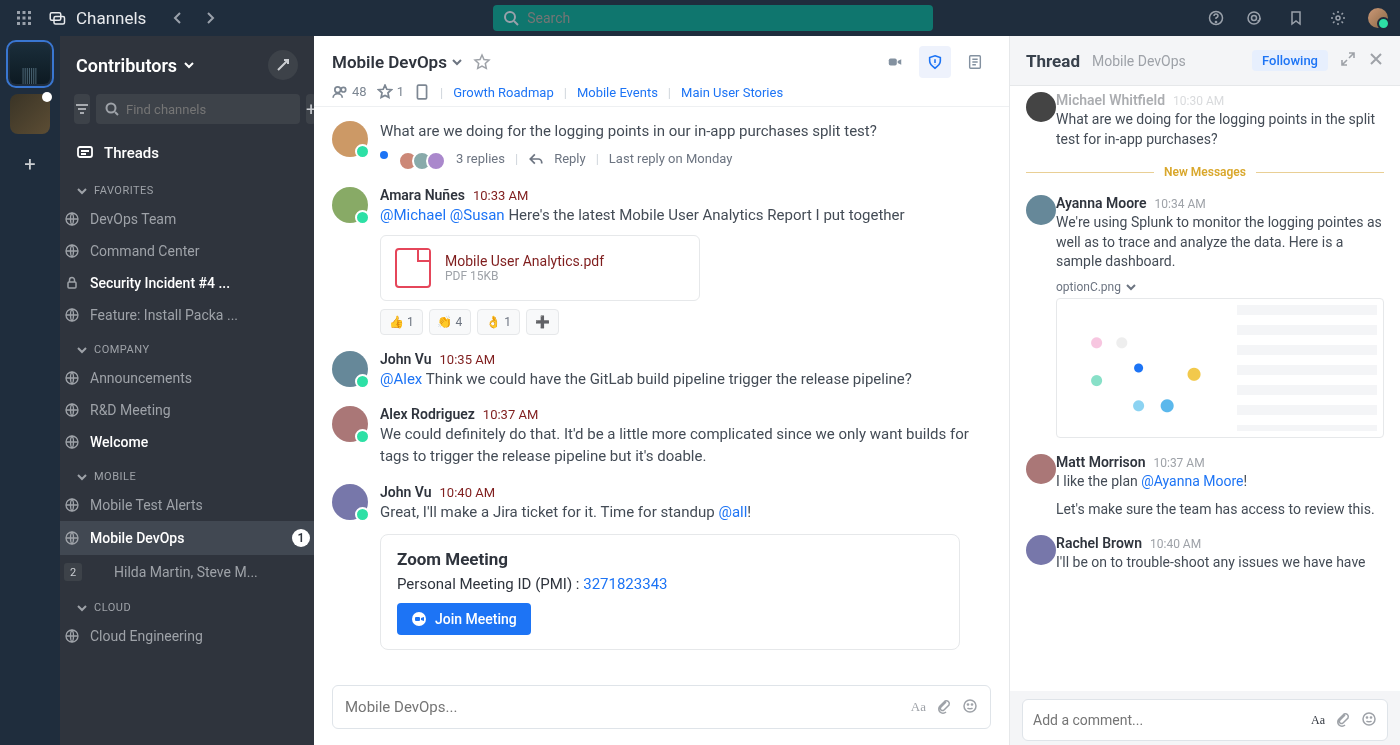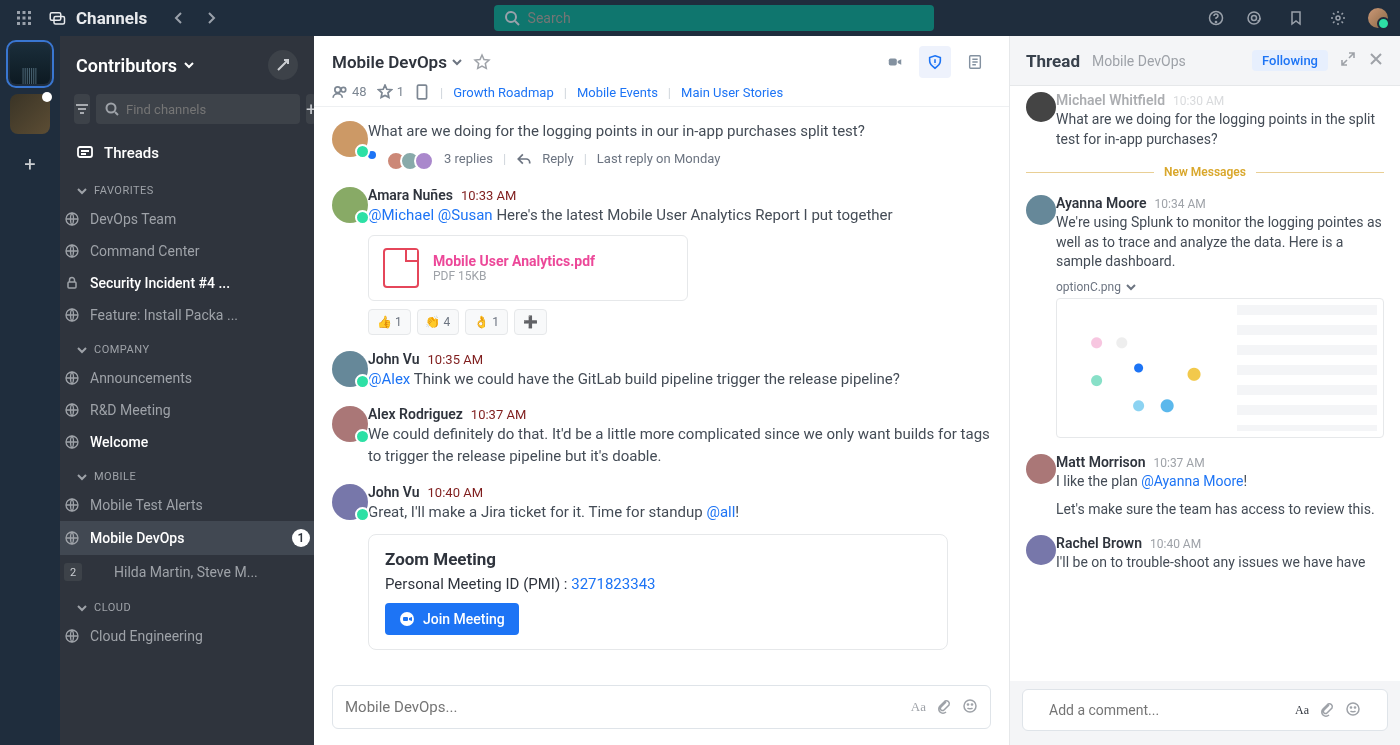--- a/index.html
+++ b/index.html
@@ -1,19 +1,19 @@
 <!DOCTYPE html>
 <html><head>
 <meta charset="utf-8">
 <style>
 *{box-sizing:border-box;margin:0;padding:0;font-family:-apple-system,BlinkMacSystemFont,"Segoe UI",Roboto,Helvetica,Arial,sans-serif}
 html,body{height:100%;width:100%;overflow:hidden}
 body{display:flex;flex-direction:column;background:#fff;color:#2f343d;font-size:14px}
 .topbar{height:36px;background:#1f2d3d;color:#cbced2;display:flex;align-items:center;padding:0 10px;gap:10px;flex:0 0 36px}
-.topbar .brand{display:flex;align-items:center;gap:10px;font-size:17px;color:#e8eaed;font-weight:700}
+.topbar .brand{display:flex;align-items:center;gap:10px;font-size:17px;color:#e8eaed;font-weight:400}
 .topbar .icon-btn{width:28px;height:28px;display:flex;align-items:center;justify-content:center;color:#9aa1ab;cursor:pointer;border-radius:3px}
 .topbar .nav-arrows{display:flex;gap:4px;margin-left:8px}
 .topbar .spacer{flex:1}
 .search{width:440px;height:26px;background:#0f766e;border-radius:4px;display:flex;align-items:center;padding:0 10px;color:#9aa1ab;gap:8px}
 .search input{background:transparent;border:none;outline:none;color:#cbced2;flex:1;font-size:14px}
 .topbar .right{display:flex;align-items:center;gap:14px}
 .avatar-circ{width:24px;height:24px;border-radius:50%;background:linear-gradient(135deg,#c97,#864);border:2px solid #1f2d3d;position:relative}
 .avatar-circ::after{content:"";position:absolute;right:-2px;bottom:-2px;width:9px;height:9px;background:#2de0a5;border:2px solid #1f2d3d;border-radius:50%}
 .main{flex:1;display:flex;min-height:0}
 .rail{width:60px;background:#1f2d3d;display:flex;flex-direction:column;align-items:center;padding-top:8px;gap:10px;flex:0 0 60px}
@@ -48,39 +48,39 @@
 .chat-hdr h2{font-size:17px;font-weight:600;color:#2f343d;display:flex;align-items:center;gap:4px}
 .chat-hdr .row1 .hdr-actions{margin-left:auto;display:flex;gap:8px}
 .hdr-ibtn{width:32px;height:32px;border-radius:4px;display:flex;align-items:center;justify-content:center;color:#8391a0;cursor:pointer}
 .hdr-ibtn.shield{background:#eef2fc;color:#1d74f5}
 .chat-hdr .row2{display:flex;align-items:center;gap:10px;margin-top:6px;color:#7d8793;font-size:13px}
 .row2 .meta{display:flex;align-items:flex-start;gap:4px}
 .row2 .sep{color:#cfd5db}
 .row2 a{color:#1d74f5;text-decoration:none}
 .messages{flex:1;overflow-y:auto;padding:6px 18px 10px 18px}
 .messages::-webkit-scrollbar{width:8px}
-.msg{display:flex;padding:8px 0}
+.msg{display:flex;gap:12px;padding:8px 0}
 .msg .mavatar{width:36px;height:36px;border-radius:50%;flex:0 0 36px;position:relative;background:#888}
 .msg .mavatar::after{content:"";position:absolute;right:-2px;bottom:-2px;width:11px;height:11px;border:2px solid #fff;border-radius:50%;background:#2de0a5}
 .msg .mbody{flex:1;min-width:0}
 .msg .mhdr{display:flex;align-items:baseline;gap:8px;margin-bottom:2px}
 .msg .mname{font-weight:600;color:#2f343d}
 .msg .mtime{font-size:13px;color:#7f1d1d}
 .msg .mtext{color:#444c56;font-size:15px;line-height:1.45}
 .mention{color:#1d74f5}
 .threadline{display:flex;gap:10px;margin-top:8px;font-size:13px;color:#6c7481}
 .threadline .dot{width:8px;height:8px;background:#1d74f5;border-radius:50%}
 .threadline .stack{display:flex}
 .threadline .stack .a{width:20px;height:20px;border-radius:50%;border:2px solid #fff;margin-left:-6px}
 .threadline .stack .a:first-child{margin-left:0}
 .threadsep{color:#cfd5db}
 .attach{margin-top:8px;border:1px solid #e6e8ea;border-radius:6px;padding:12px 14px;display:flex;align-items:center;gap:14px;width:320px}
 .attach .picon{width:36px;height:40px;border:2px solid #e5465a;border-radius:4px;position:relative}
 .attach .picon::before{content:"";position:absolute;top:0;right:0;width:10px;height:10px;background:#fff;border-left:2px solid #e5465a;border-bottom:2px solid #e5465a}
-.attach .ptitle{font-weight:700;color:#ec4899}
+.attach .ptitle{font-weight:400;color:#7f1d1d}
 .attach .psub{font-size:12px;color:#9ea2a8}
 .reactions{display:flex;gap:6px;margin-top:8px}
 .react{height:26px;padding:0 8px;border:1px solid #e6e8ea;border-radius:4px;background:#f8f9fa;display:flex;align-items:center;gap:4px;font-size:12px;color:#6c7481;cursor:pointer}
 .zoomcard{margin-top:10px;border:1px solid #e6e8ea;border-radius:8px;padding:14px 16px;width:580px}
 .zoomcard h3{font-size:17px;font-weight:700;margin-bottom:6px}
 .zoomcard .pmi{font-size:15px}
 .zoomcard .pmi .num{color:#1d74f5}
 .joinbtn{margin-top:10px;background:#1d74f5;color:#fff;border:none;border-radius:4px;padding:8px 14px;font-size:14px;font-weight:500;display:inline-flex;align-items:center;gap:8px;cursor:pointer}
 .composer{margin:8px 18px 16px 18px;border:1px solid #dfe4e9;border-radius:6px;height:44px;display:flex;align-items:center;padding:0 12px;gap:10px}
 .composer input{flex:1;border:none;outline:none;font-size:15px;color:#444}
@@ -99,21 +99,21 @@
 .tmsg .tbody{flex:1}
 .tmsg .thdr{display:flex;align-items:baseline;gap:8px}
 .tmsg .tname{font-weight:600}
 .tmsg .ttime{font-size:12px;color:#9ea2a8}
 .tmsg .ttext{font-size:14px;color:#444c56;line-height:1.4;margin-top:2px}
 .imgattach{margin-top:6px}
 .imgattach .fname{font-size:12px;color:#6c7481;display:inline-flex;align-items:center;gap:4px;margin-bottom:4px}
 .imgattach .imgbox{width:100%;height:140px;border:1px solid #e6e8ea;border-radius:4px;background:#fff;padding:6px;display:flex;gap:6px}
 .imgbox .graph{flex:1;position:relative;background:radial-gradient(circle at 20% 30%,#f7c6e0 0 5px,transparent 6px),radial-gradient(circle at 35% 30%,#eee 0 5px,transparent 6px),radial-gradient(circle at 20% 60%,#88e0c8 0 5px,transparent 6px),radial-gradient(circle at 45% 80%,#8cd3f2 0 5px,transparent 6px),radial-gradient(circle at 62% 80%,#5bb8ec 0 6px,transparent 7px),radial-gradient(circle at 78% 55%,#f2c94c 0 6px,transparent 7px),radial-gradient(circle at 45% 50%,#1d74f5 0 4px,transparent 5px)}
 .imgbox .table{width:140px;background:repeating-linear-gradient(#f4f5f7,#f4f5f7 10px,#fff 10px,#fff 20px)}
-.tcomposer{margin:8px 12px 14px 12px;border:1px solid #dfe4e9;border-radius:6px;height:42px;display:flex;align-items:center;padding:0 26px;gap:10px;background:#fff}
+.tcomposer{margin:8px 12px 4px 12px;border:1px solid #dfe4e9;border-radius:6px;height:42px;display:flex;align-items:center;padding:0 10px;gap:10px;background:#fff}
 .tcomposer input{flex:1;border:none;outline:none;font-size:14px}
 svg{width:16px;height:16px}
 .sz18{width:18px;height:18px}
 .chev{width:12px;height:12px}
 </style>
 </head>
 <body>
 
 <div class="topbar">
   <div class="icon-btn">

